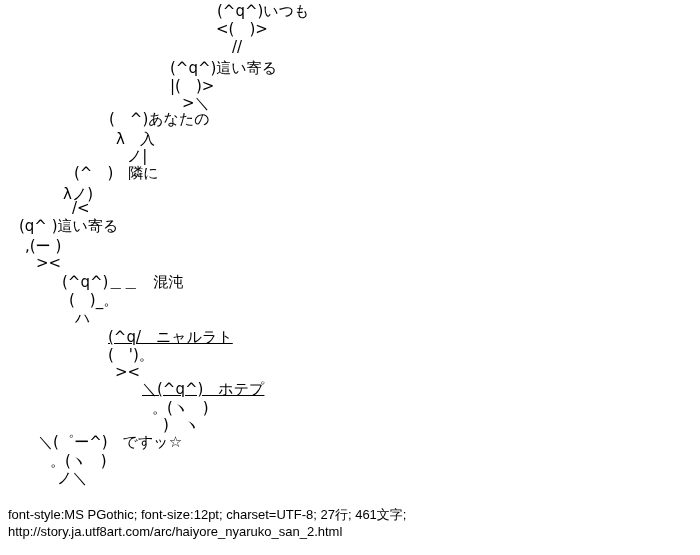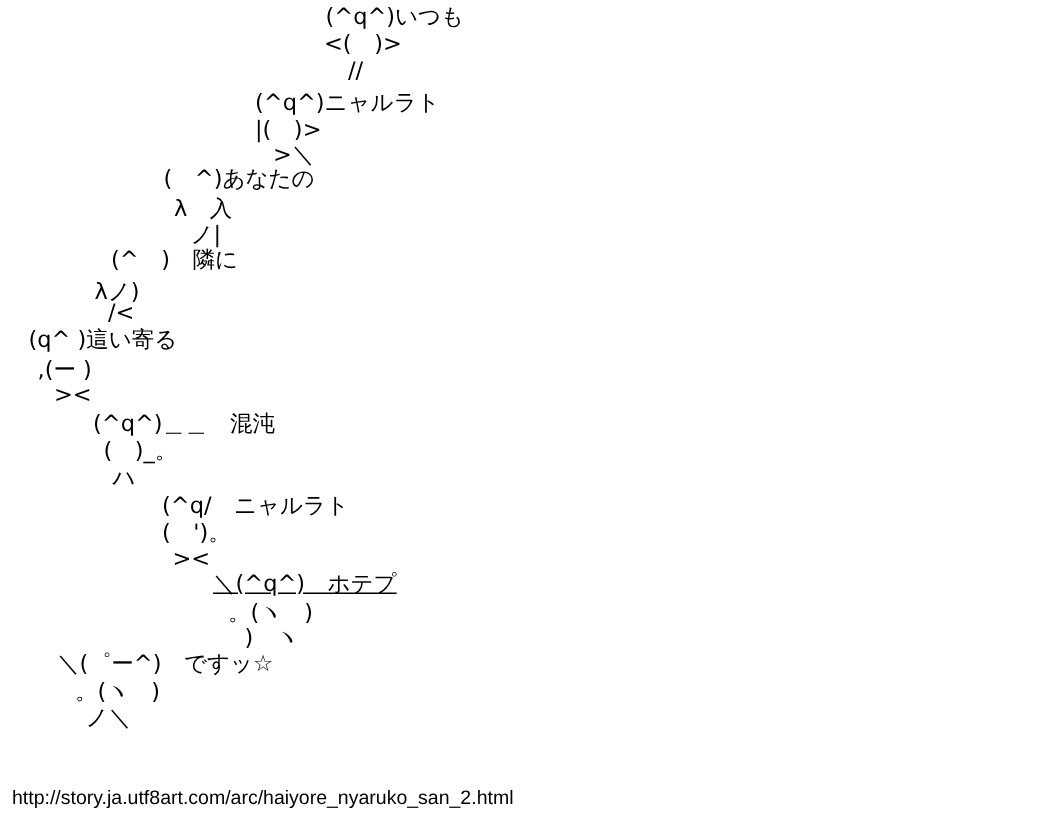--- a/index.html
+++ b/index.html
@@ -34,39 +34,40 @@
   .footer-url  { top: 523px; text-align: center; }
 </style>
 </head>
 <body>
 
 <div class="canvas">
   <div class="aa-layer">
       <div class="aa-line" style="left: 217px; top: 3px;">(^q^)いつも</div>
       <div class="aa-line" style="left: 216px; top: 21px;">&lt;(　)&gt;</div>
       <div class="aa-line" style="left: 232px; top: 39px;">//</div>
-      <div class="aa-line" style="left: 170px; top: 60px;">(^q^)ニャルラト</div>
+      <div class="aa-line" style="left: 170px; top: 60px;">(^q^)這い寄る</div>
       <div class="aa-line" style="left: 170px; top: 78px;">|(　)&gt;</div>
       <div class="aa-line" style="left: 182px; top: 95px;">&gt;＼</div>
       <div class="aa-line" style="left: 109px; top: 111px;">(　^)あなたの</div>
       <div class="aa-line" style="left: 116px; top: 131px;">λ　入</div>
       <div class="aa-line" style="left: 127px; top: 148px;">ノ|</div>
       <div class="aa-line" style="left: 74px; top: 165px; text-align: right;">(^　)　隣に</div>
       <div class="aa-line" style="left: 63px; top: 186px;">λノ)</div>
       <div class="aa-line" style="left: 72px; top: 200px;">/&lt;</div>
       <div class="aa-line" style="left: 19px; top: 218px;">(q^ )這い寄る</div>
       <div class="aa-line" style="left: 25px; top: 238px;">,(ー )</div>
       <div class="aa-line" style="left: 36px; top: 255px;">&gt;&lt;</div>
       <div class="aa-line" style="left: 62px; top: 274px;">(^q^)＿＿　混沌</div>
       <div class="aa-line" style="left: 69px; top: 292px;">(　)_。</div>
       <div class="aa-line" style="left: 75px; top: 310px;">ハ</div>
-      <div class="aa-line" style="left: 108px; top: 329px;">(^q/　ニャルラト</div>
+      <div class="aa-line" style="left: 108px; top: 329px; text-decoration: underline;">(^q/　ニャルラト</div>
       <div class="aa-line" style="left: 108px; top: 347px;">(　')。</div>
       <div class="aa-line" style="left: 115px; top: 364px;">&gt;&lt;</div>
       <div class="aa-line" style="left: 142px; top: 381px; text-decoration: underline;">＼(^q^)　ホテプ</div>
       <div class="aa-line" style="left: 152px; top: 400px;">。(ヽ　)</div>
       <div class="aa-line" style="left: 163px; top: 417px;">)　ヽ</div>
       <div class="aa-line" style="left: 38px; top: 434px;">＼(゜ー^)　ですッ☆</div>
       <div class="aa-line" style="left: 50px; top: 453px;">。(ヽ　)</div>
       <div class="aa-line" style="left: 57px; top: 470px;">ノ＼</div>
     </div>
+  <div class="footer-line footer-meta">font-style:MS PGothic; font-size:12pt; charset=UTF-8; 27行; 461文字;</div>
   <div class="footer-line footer-url">http://story.ja.utf8art.com/arc/haiyore_nyaruko_san_2.html</div>
 </div>
 
 </body></html>

